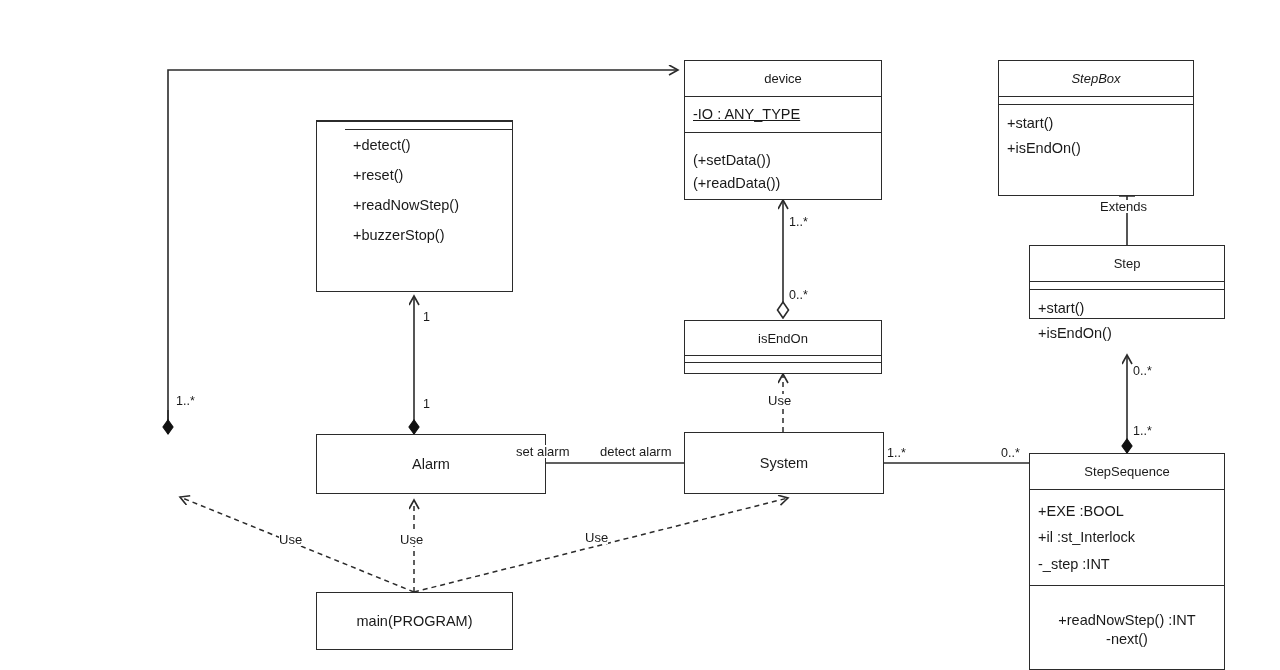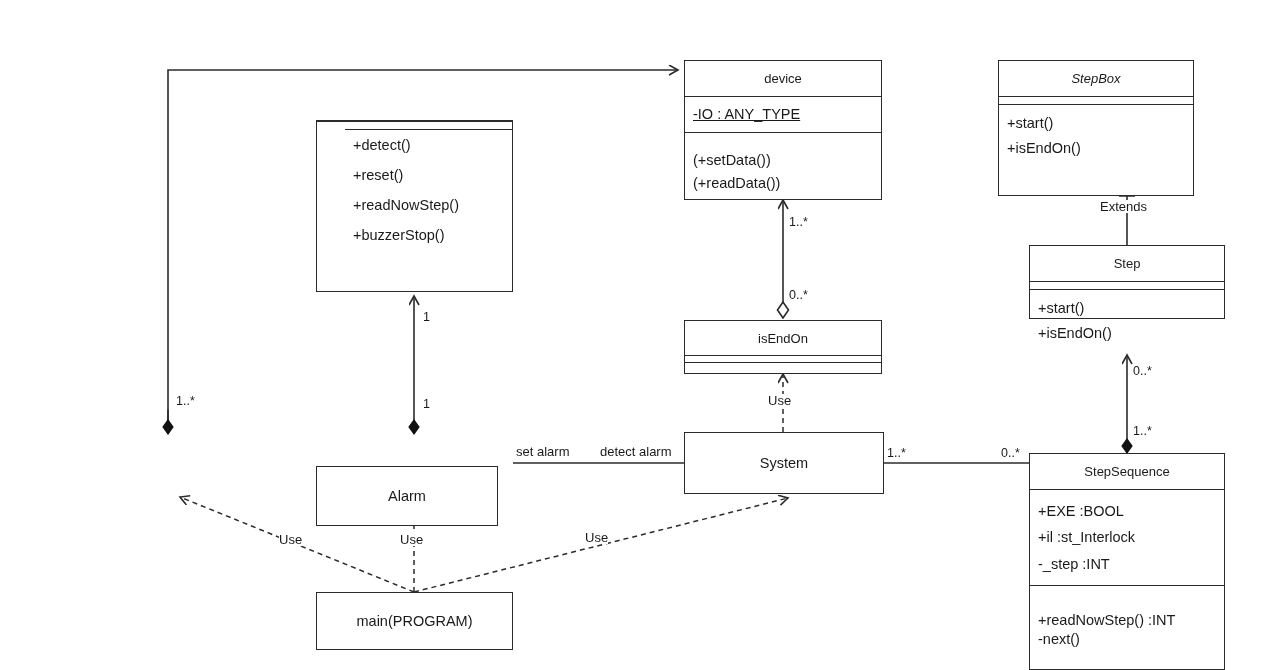--- a/index.html
+++ b/index.html
@@ -197,28 +197,28 @@
     <div class="sep compartment empty-strip" style="height:7px;"></div>
   </div>
 
   <div class="uml-class" style="left:1029px; top:453px; width:196px; height:217px;">
     <div class="uml-title" style="height:35px;">StepSequence</div>
     <div class="sep compartment" style="height:96px; display:flex; flex-direction:column; justify-content:space-around; padding-top:8px; padding-bottom:8px;">
       <span class="member">+EXE :BOOL</span>
       <span class="member">+il :st_Interlock</span>
       <span class="member">-_step :INT</span>
     </div>
-    <div class="sep compartment" style="height:72px; display:flex; flex-direction:column; justify-content:space-around; padding-top:24px; padding-bottom:8px;">
+    <div class="sep compartment" style="height:72px; display:flex; flex-direction:column; justify-content:space-around; padding-top:24px; padding-bottom:8px;align-items:center;">
       <span class="member">+readNowStep() :INT</span>
       <span class="member">-next()</span>
     </div>
   </div>
 
 
-  <div class="simple-box" style="left:316px; top:434px; width:182px; height:60px;margin-top:32px;">Alarm</div>
+  <div class="simple-box" style="left:316px; top:434px; width:230px; height:60px;">Alarm</div>
 
   <div class="simple-box" style="left:684px; top:432px; width:200px; height:62px;">System</div>
 
   <div class="simple-box" style="left:316px; top:592px; width:197px; height:58px;">main(PROGRAM)</div>
 
   <div class="mult-label" style="left:176px; top:395px;">1..*</div>
 
   <div class="mult-label" style="left:423px; top:311px;">1</div>
   <div class="mult-label" style="left:423px; top:398px;">1</div>
 

